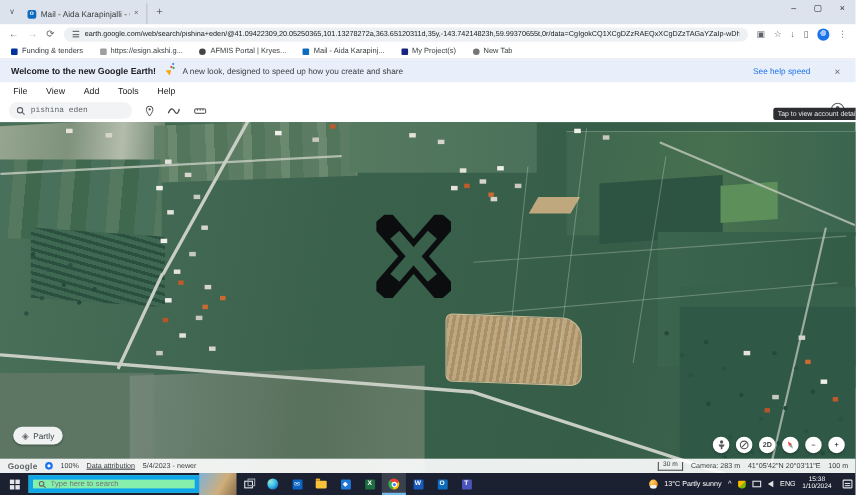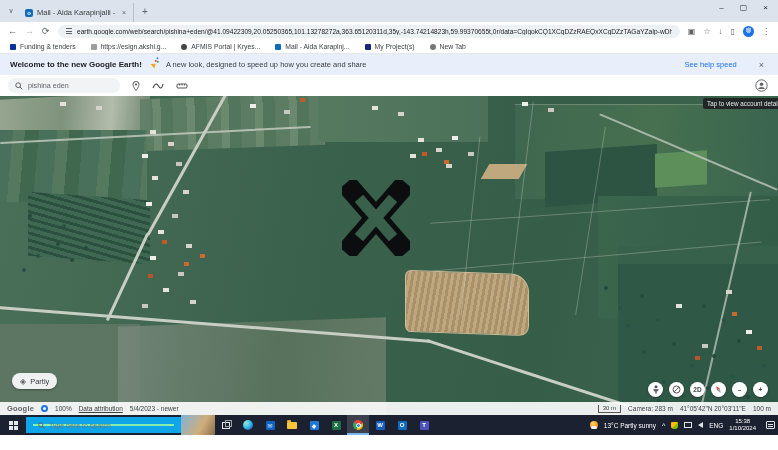--- a/index.html
+++ b/index.html
@@ -44,21 +44,21 @@
   .popper::after { content:""; position:absolute; left:1px; top:-3px; width:2px; height:2px; border-radius:50%; background:#ea4335; box-shadow:3px -1px 0 #4285f4, 1px 2px 0 #34a853; }
   .banner-sub { font-size:7.5px; color:#3c4043; flex:1; }
   .banner-link { font-size:7.5px; color:#1a73e8; margin-right:12px; }
   .banner-x { font-size:9px; color:#5f6368; margin-right:4px; }
 
   
   .menurow { height:15px; background:#fff; display:flex; align-items:center; gap:17px; padding:0 12px; }
   .menu-item { font-size:8px; color:#202124; }
   .toolrow { height:21px; background:#fff; display:flex; align-items:center; gap:12px; padding:0 8px; position:relative; }
   .searchpill { width:112px; height:15px; background:#f1f3f4; border-radius:8px; display:flex; align-items:center; gap:5px; padding:0 7px; }
-  .searchpill input { border:0; background:transparent; outline:none; width:80px; font-size:7.2px; color:#5f6368; font-family:Liberation Sans, sans-serif; }
+  .searchpill input { border:0; background:transparent; outline:none; width:80px; font-size:7.2px; color:#5f6368; font-family:Liberation Mono, monospace; }
   .toolico { display:flex; align-items:center; }
   .account { position:absolute; right:10px; top:3px; }
 
   .tooltip { position:absolute; left:703px; top:98px; background:rgba(32,33,36,.94); color:#e8eaed; font-size:6.3px; padding:2px 4px; border-radius:2px; z-index:60; white-space:nowrap; }
 
   
   .map { position:relative; height:319px; overflow:hidden; background:linear-gradient(100deg,#4a7059,#3a614c 40%,#355d48 70%,#41684f); }
   .map > div, .map > svg { position:absolute; }
   .p-topleft { left:-10px; top:0; width:160px; height:46px; background:linear-gradient(95deg,#9aa892,#7e927c 45%,#b3bcab 75%,#6d856e); transform:skewY(-3deg); }
   .p-top2 { left:140px; top:0; width:185px; height:52px; background:repeating-linear-gradient(88deg,#5f7f65 0 14px,#6f8d72 14px 22px,#54775c 22px 34px); transform:skewY(-2deg); opacity:.9; }
@@ -109,21 +109,21 @@
   .bluedot { width:7px; height:7px; border-radius:50%; border:2px solid #1a73e8; background:#fff; }
   .attr { text-decoration:underline; }
   .spacer { flex:1; }
   .scale { border-left:1px solid #555; border-right:1px solid #555; border-bottom:1px solid #555; padding:0 4px 1px; font-size:6px; }
 
   
   .taskbar { height:20px; background:#1b2130; display:flex; align-items:center; color:#fff; }
   .startbtn { width:26px; height:20px; display:flex; align-items:center; justify-content:center; }
   .winlogo { display:grid; grid-template-columns:4px 4px; grid-gap:1px; }
   .winlogo i { width:4px; height:4px; background:#e3e7ec; }
-  .tsearch { width:155px; height:16px; background:#86efac; border:7px solid #0ea5e9; display:flex; align-items:center; gap:4px; padding:0 5px; }
+  .tsearch { width:155px; height:16px; background:#86efac; border:4px solid #0ea5e9; display:flex; align-items:center; gap:4px; padding:0 5px; }
   .tsearch input { border:0; background:transparent; outline:none; font-size:7px; color:#555; width:120px; font-family:inherit; }
   .widget { width:34px; height:20px; background:linear-gradient(120deg,#7fb2d9,#cfae7a 60%,#8a6f4c); }
   .tico { width:22px; height:20px; display:flex; align-items:center; justify-content:center; position:relative; }
   .tico.active { background:rgba(255,255,255,.14); box-shadow:inset 0 -2px 0 #76b9ed; }
   .tv { width:8px; height:7px; border:1px solid #e3e7ec; position:relative; }
   .tv::after { content:""; position:absolute; right:-3px; top:-3px; width:5px; height:5px; border:1px solid #9aa3ad; }
   .edge { width:10px; height:10px; border-radius:50%; background:radial-gradient(circle at 30% 30%, #9be3ce, #36c1f0 45%, #2066b5 80%); }
   .sq { width:9px; height:9px; border-radius:1px; color:#fff; font-size:6px; font-weight:bold; display:flex; align-items:center; justify-content:center; }
   .mail { background:#0b64c4; }
   .folder { width:10px; height:7px; background:#f8c33a; border-radius:1px; position:relative; }
@@ -215,20 +215,27 @@
   </div>
 
   <div class="banner">
     <span class="banner-title">Welcome to the new Google Earth!</span>
     <span class="popper"></span>
     <span class="banner-sub">A new look, designed to speed up how you create and share</span>
     <span class="banner-link">See help speed</span>
     <span class="banner-x">×</span>
   </div>
 
+  <div class="menurow">
+    <span class="menu-item">File</span>
+    <span class="menu-item">View</span>
+    <span class="menu-item">Add</span>
+    <span class="menu-item">Tools</span>
+    <span class="menu-item">Help</span>
+  </div>
 
   <div class="toolrow">
     <div class="searchpill">
       <svg width="8" height="8">
           <circle cx="3.2" cy="3.2" r="2.4" fill="none" stroke="#5f6368" stroke-width="1"></circle>
           <line x1="5" y1="5" x2="7.3" y2="7.3" stroke="#5f6368" stroke-width="1"></line>
         </svg>
       <input value="pishina eden" style="">
     </div>
     <span class="toolico">

